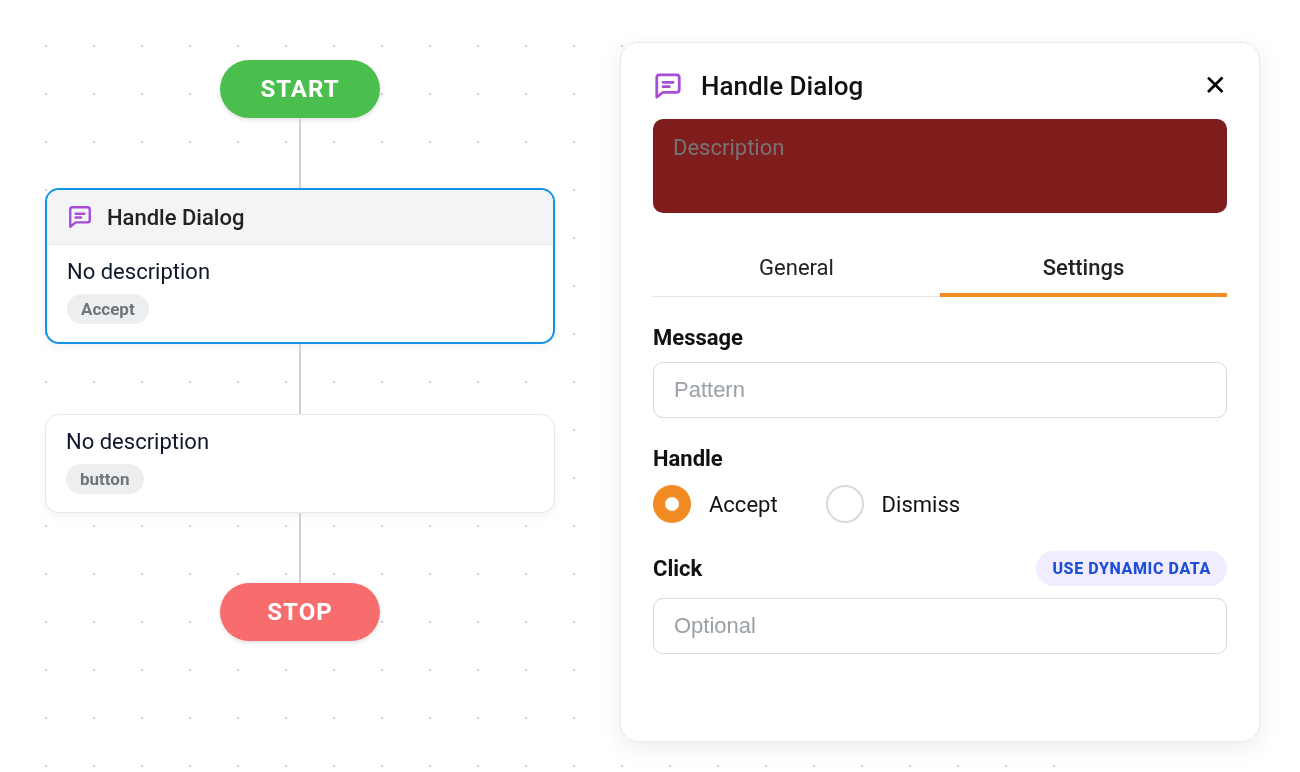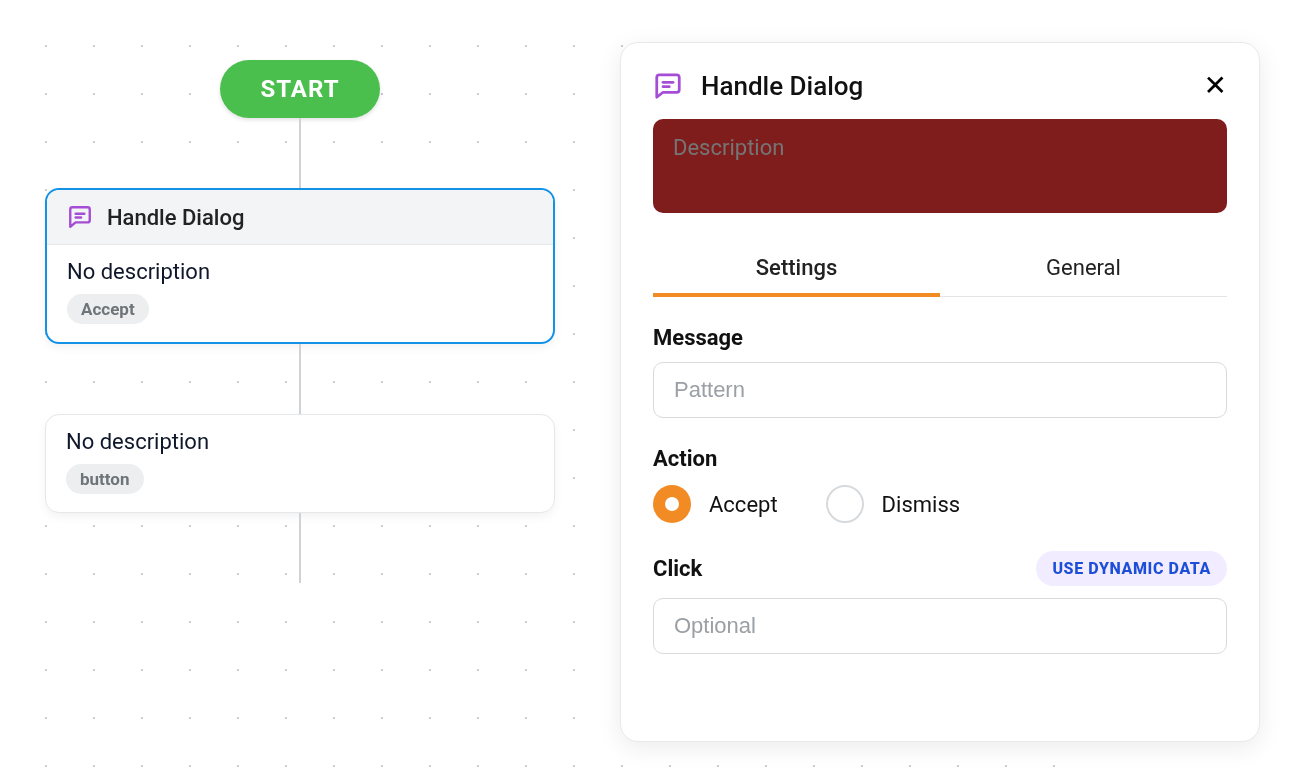--- a/index.html
+++ b/index.html
@@ -128,47 +128,50 @@
 
     <div class="node">
       <div class="node-body">
         <div class="node-desc">No description</div>
         <span class="tag">button</span>
       </div>
     </div>
 
     <div class="connector"></div>
 
+    <div class="pill stop">
+      <span>STOP</span>
+    </div>
 
   </div>
 
   <div class="panel">
     <div class="panel-head">
       <span class="icon-chat">
         <svg width="30" height="30" viewBox="0 0 24 24" fill="none" stroke="#a64dd6" stroke-width="2.2" stroke-linecap="round" stroke-linejoin="round">
           <path d="M21 15a2 2 0 0 1-2 2H8l-5 4V5a2 2 0 0 1 2-2h14a2 2 0 0 1 2 2z"></path>
           <line x1="8" y1="9" x2="16" y2="9"></line>
             <line x1="8" y1="12.5" x2="13" y2="12.5"></line>
         </svg>
       </span>
       <span class="panel-title">Handle Dialog</span>
       <span class="close">✕</span>
     </div>
 
     <textarea class="desc-box" placeholder="Description" style=""></textarea>
 
     <div class="tabs">
+      <div class="tab">General</div>
       <div class="tab active">Settings</div>
-      <div class="tab">General</div>
     </div>
 
     <div class="section-label">Message</div>
     <input class="input" placeholder="Pattern" style="">
 
-    <div class="section-label">Action</div>
+    <div class="section-label">Handle</div>
     <div class="radios">
       <div class="radio checked">
         <span class="circle"></span>
         <span class="radio-label">Accept</span>
       </div>
       <div class="radio">
         <span class="circle"></span>
         <span class="radio-label">Dismiss</span>
       </div>
     </div>

